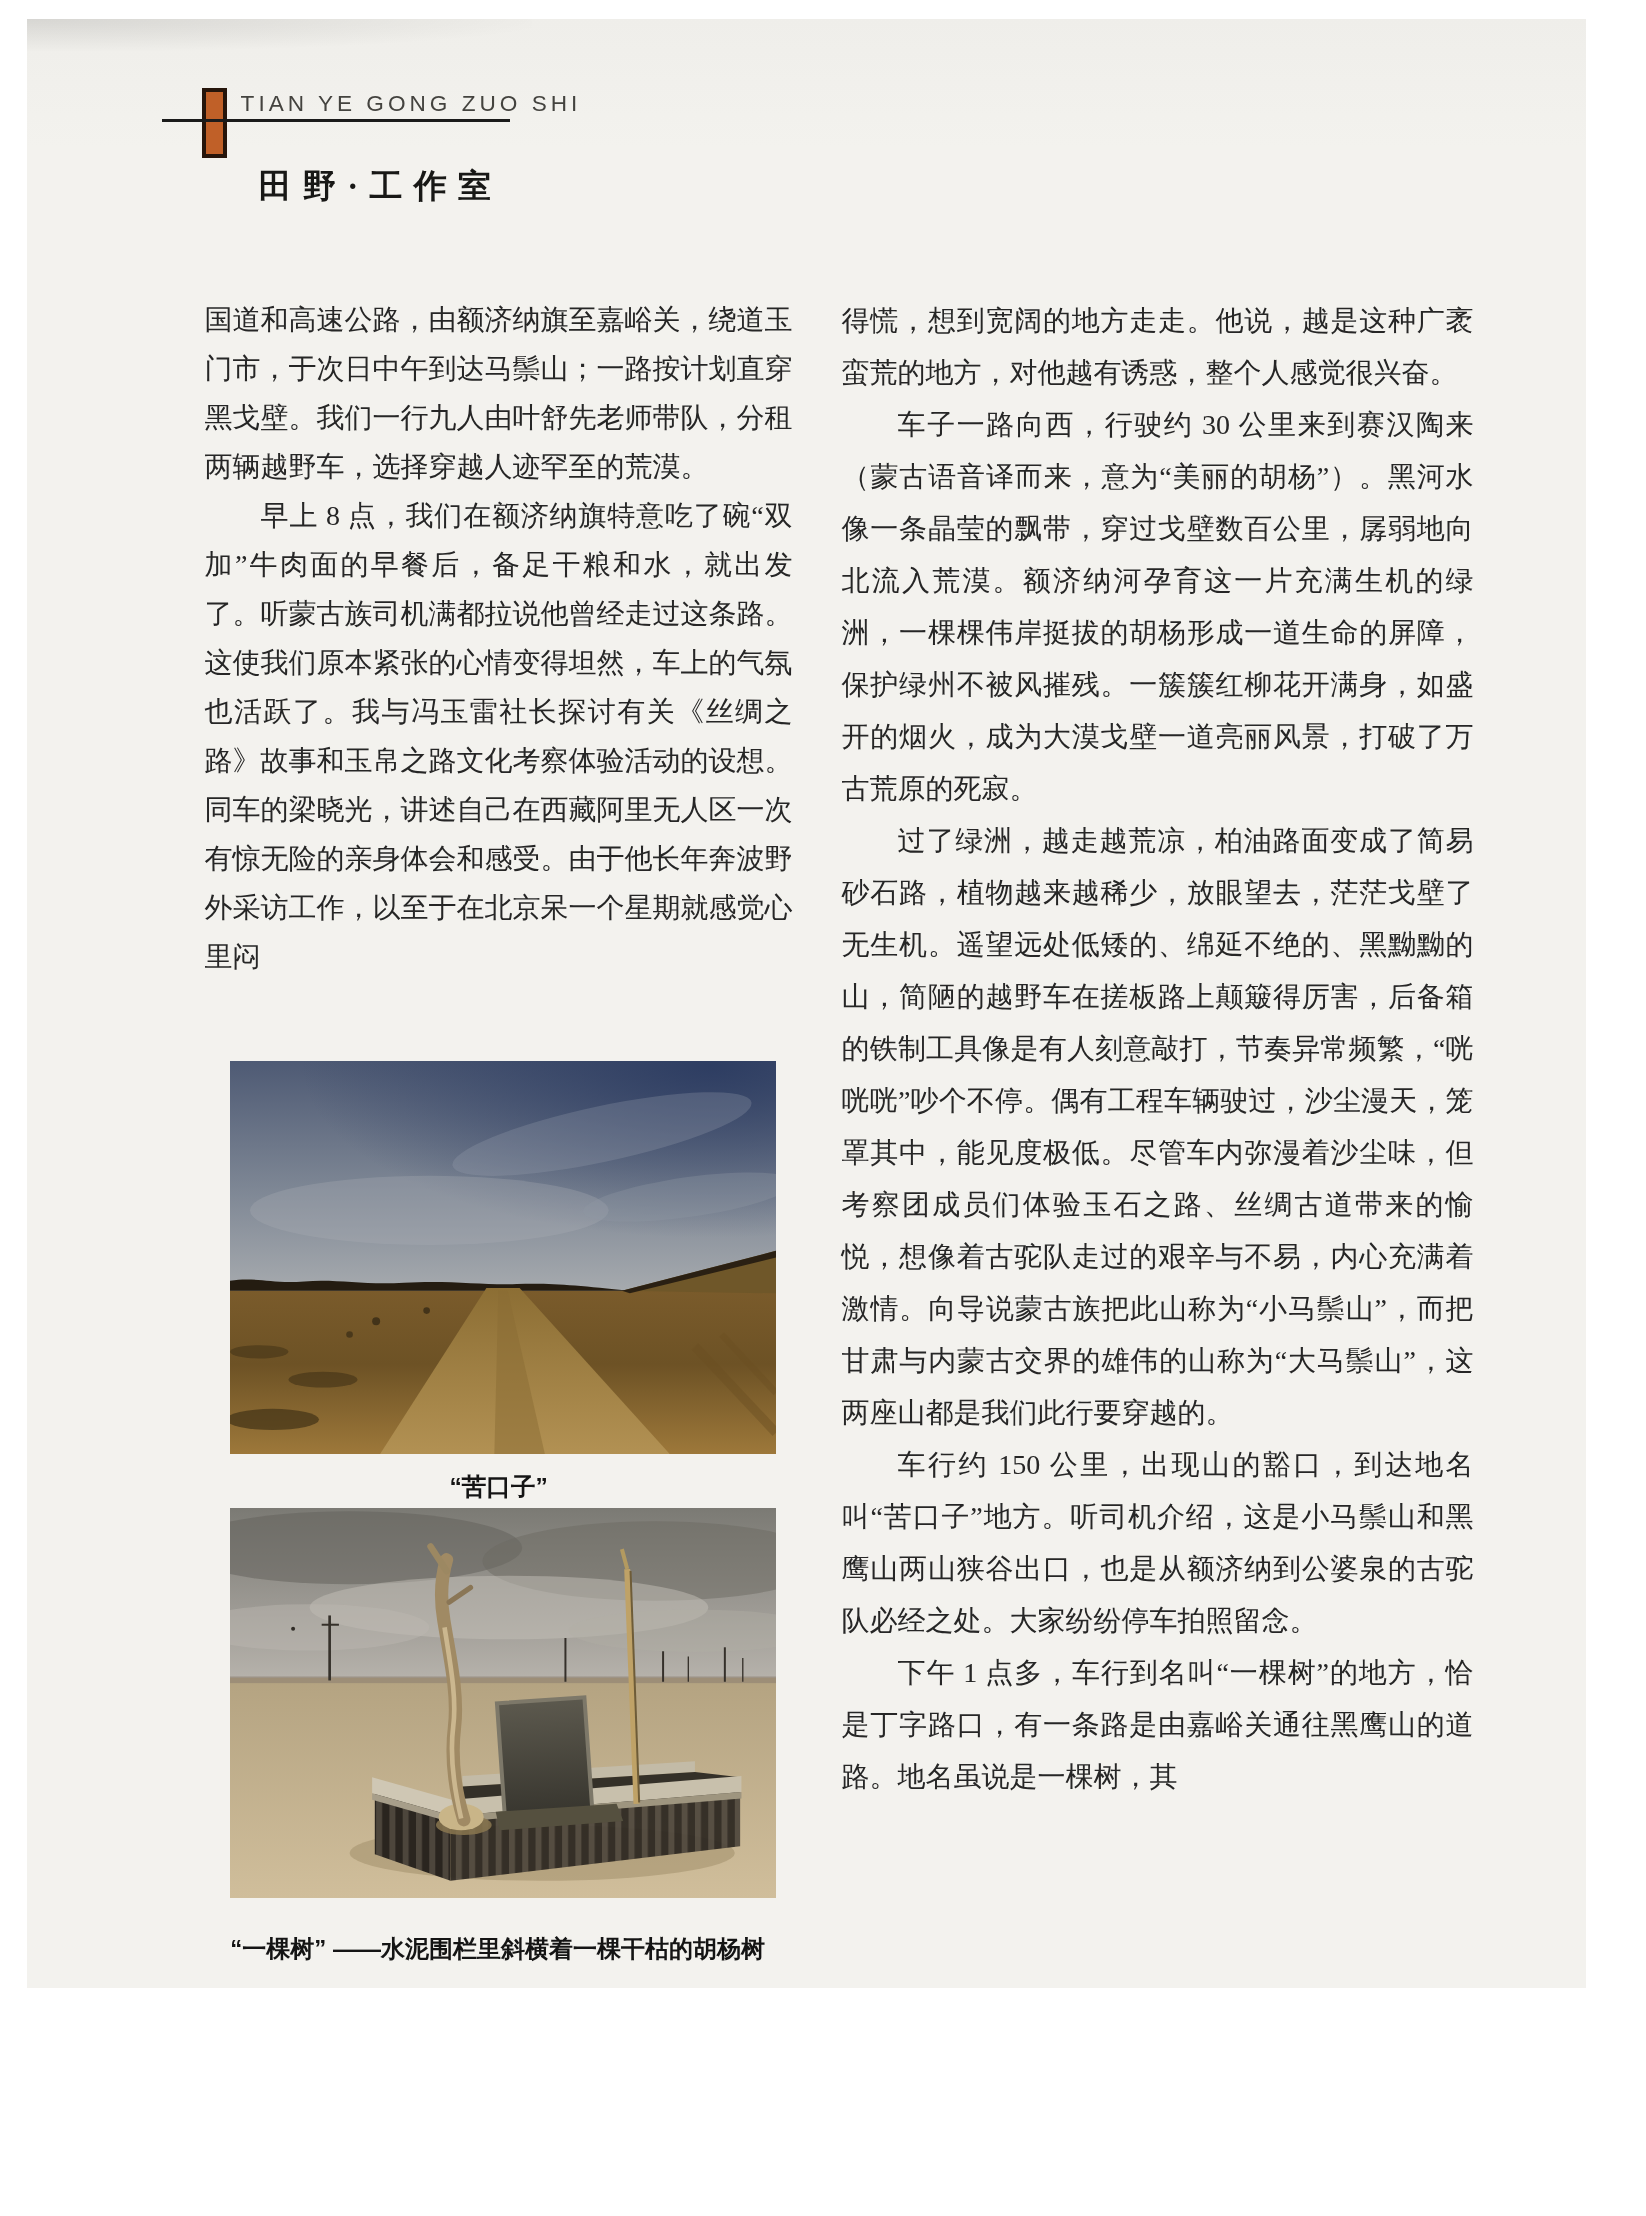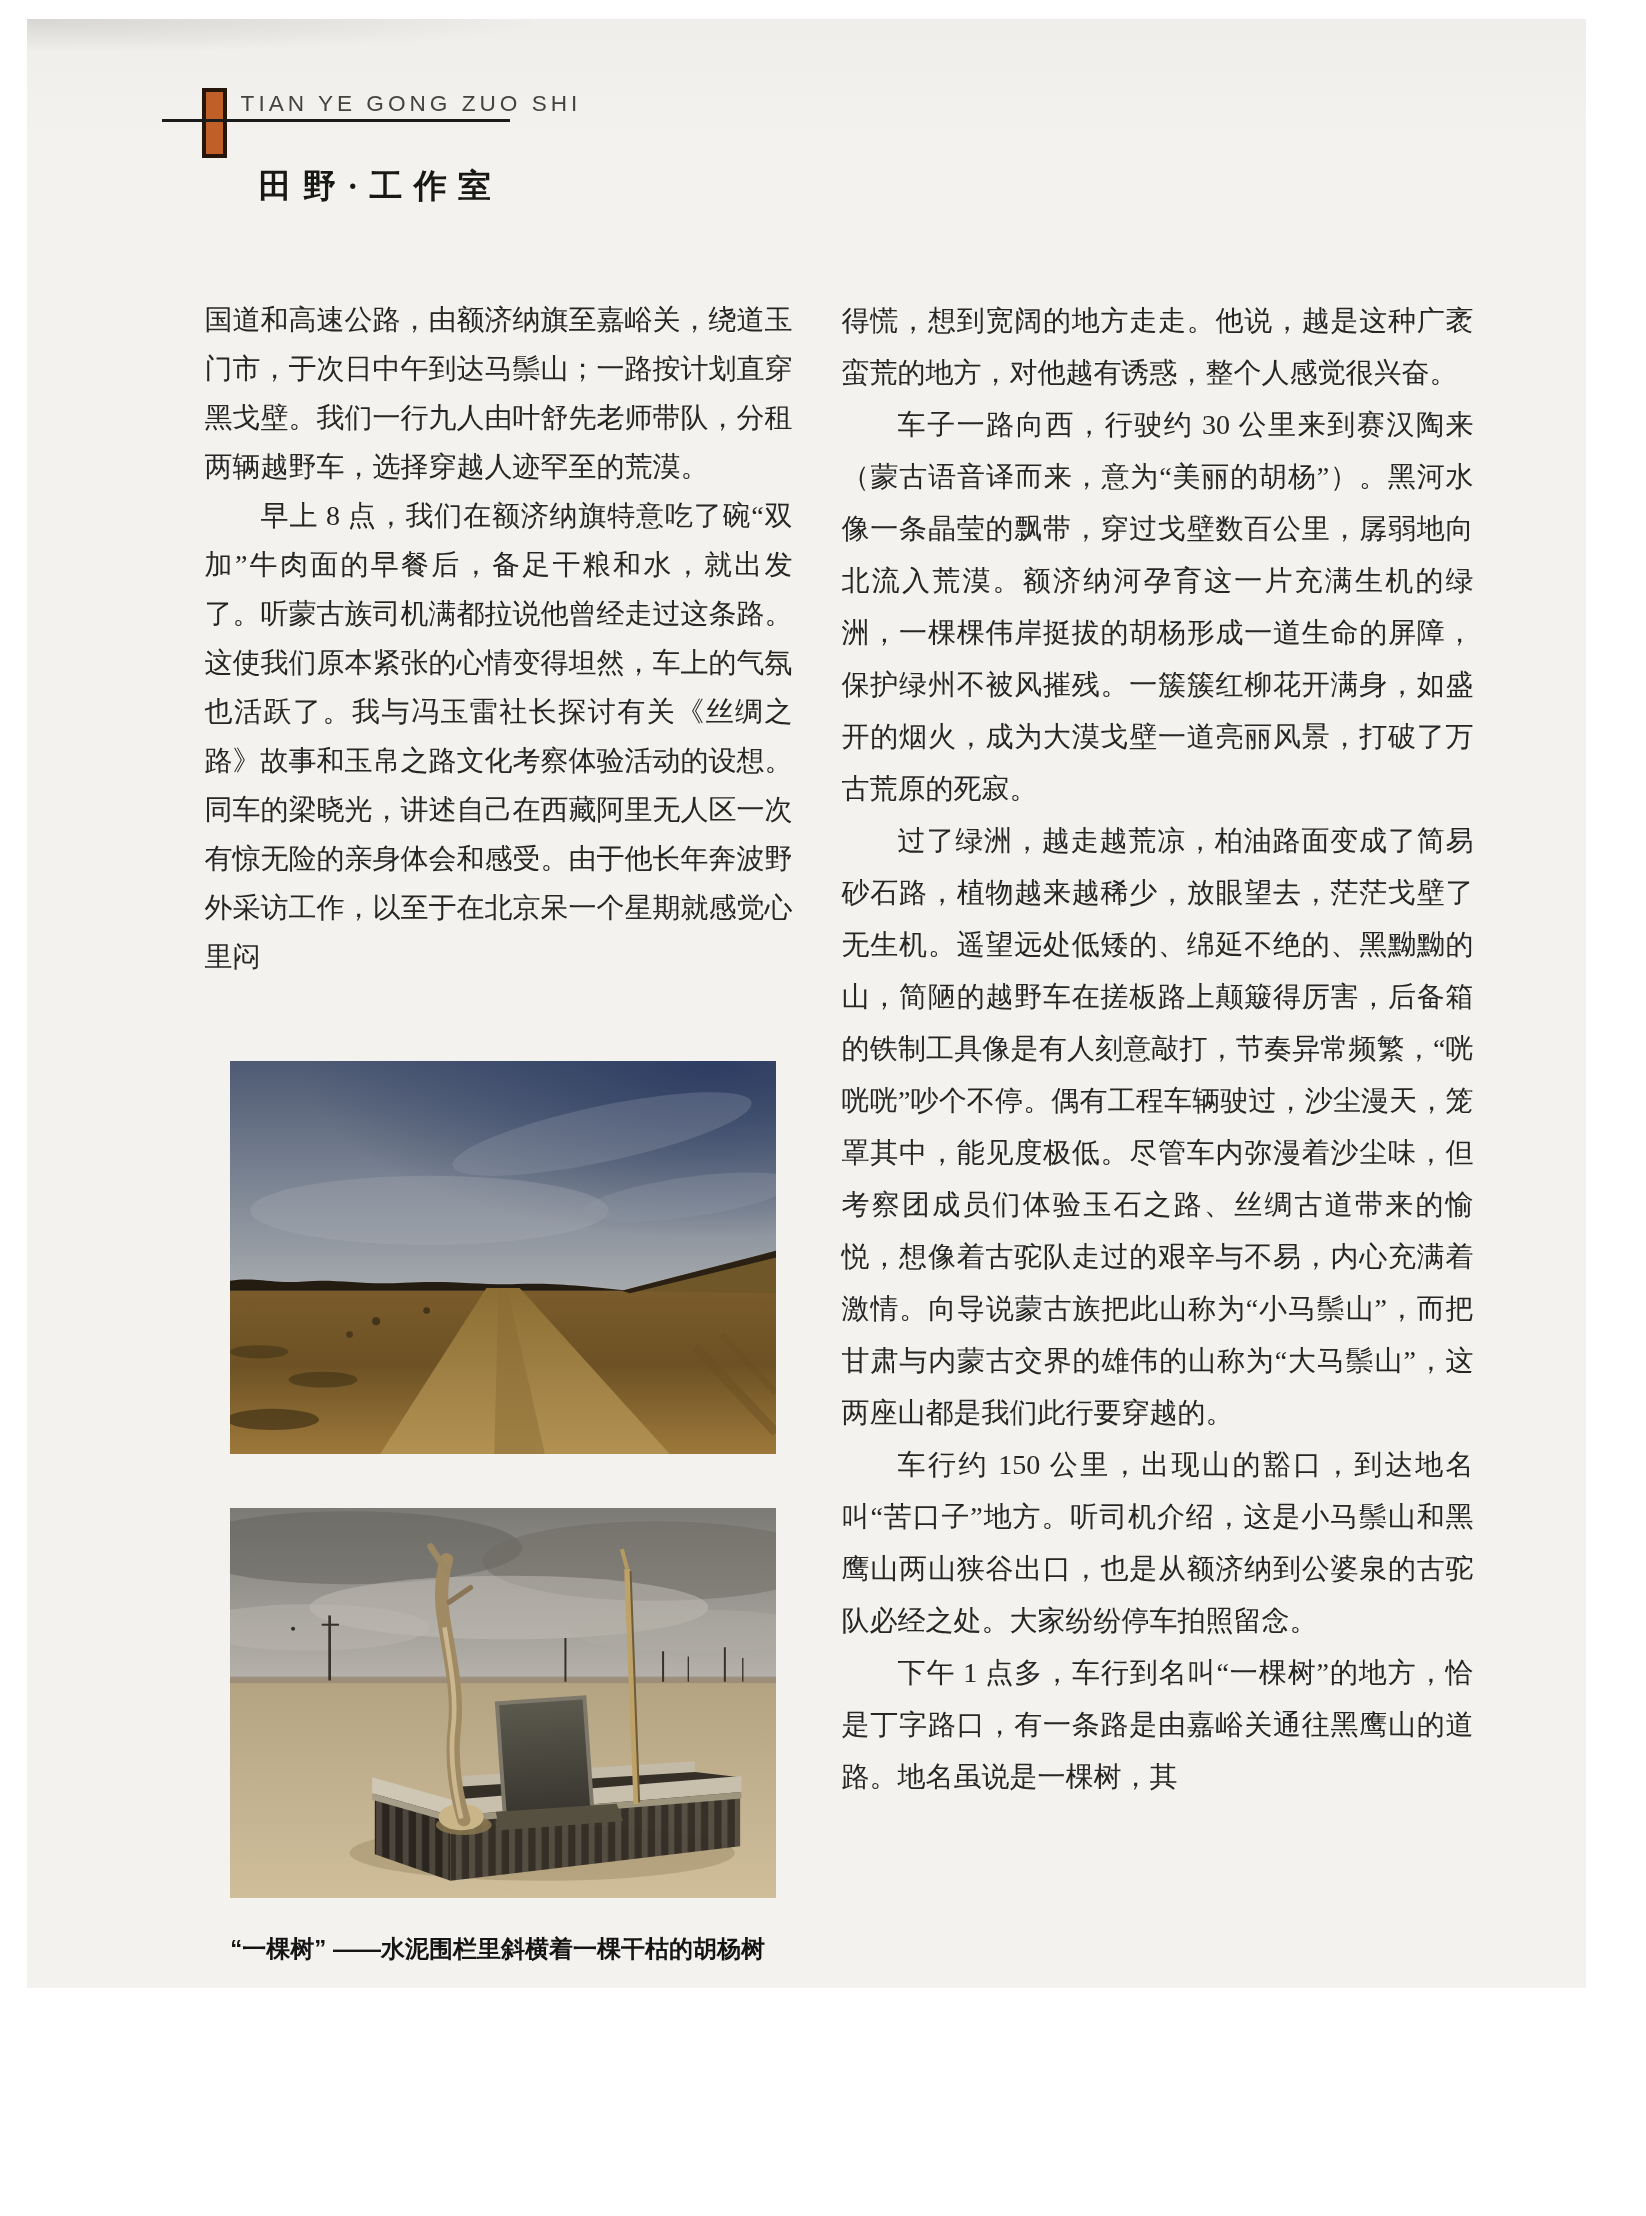--- a/index.html
+++ b/index.html
@@ -99,20 +99,21 @@
           <ellipse cx="140" cy="480" rx="52" ry="12" fill="#3c2e14" opacity="0.55"></ellipse>
           <ellipse cx="44" cy="438" rx="44" ry="10" fill="#3c2e14" opacity="0.5"></ellipse>
           <circle cx="220" cy="392" r="6" fill="#2e2412" opacity="0.7"></circle>
           <circle cx="296" cy="376" r="5" fill="#2e2412" opacity="0.7"></circle>
           <circle cx="180" cy="412" r="5" fill="#2e2412" opacity="0.6"></circle>
           <line x1="700" y1="430" x2="822" y2="560" stroke="#6b4f22" stroke-width="14" opacity="0.45"></line>
           <line x1="740" y1="412" x2="822" y2="500" stroke="#6b4f22" stroke-width="10" opacity="0.4"></line>
         </g>
       </svg>
     </figure>
+    <figcaption class="caption cap-1">“苦口子”</figcaption>
 
     <figure class="photo photo-2" style="margin:0;">
       <svg viewBox="0 0 822 588" preserveAspectRatio="none">
         <defs>
           <linearGradient id="p2sky" x1="0" y1="0" x2="0" y2="1">
             <stop offset="0" stop-color="#7b7a74"></stop>
             <stop offset="0.6" stop-color="#9e9b95"></stop>
             <stop offset="1" stop-color="#b7b3ac"></stop>
           </linearGradient>
           <linearGradient id="p2ground" x1="0" y1="0" x2="0" y2="1">

